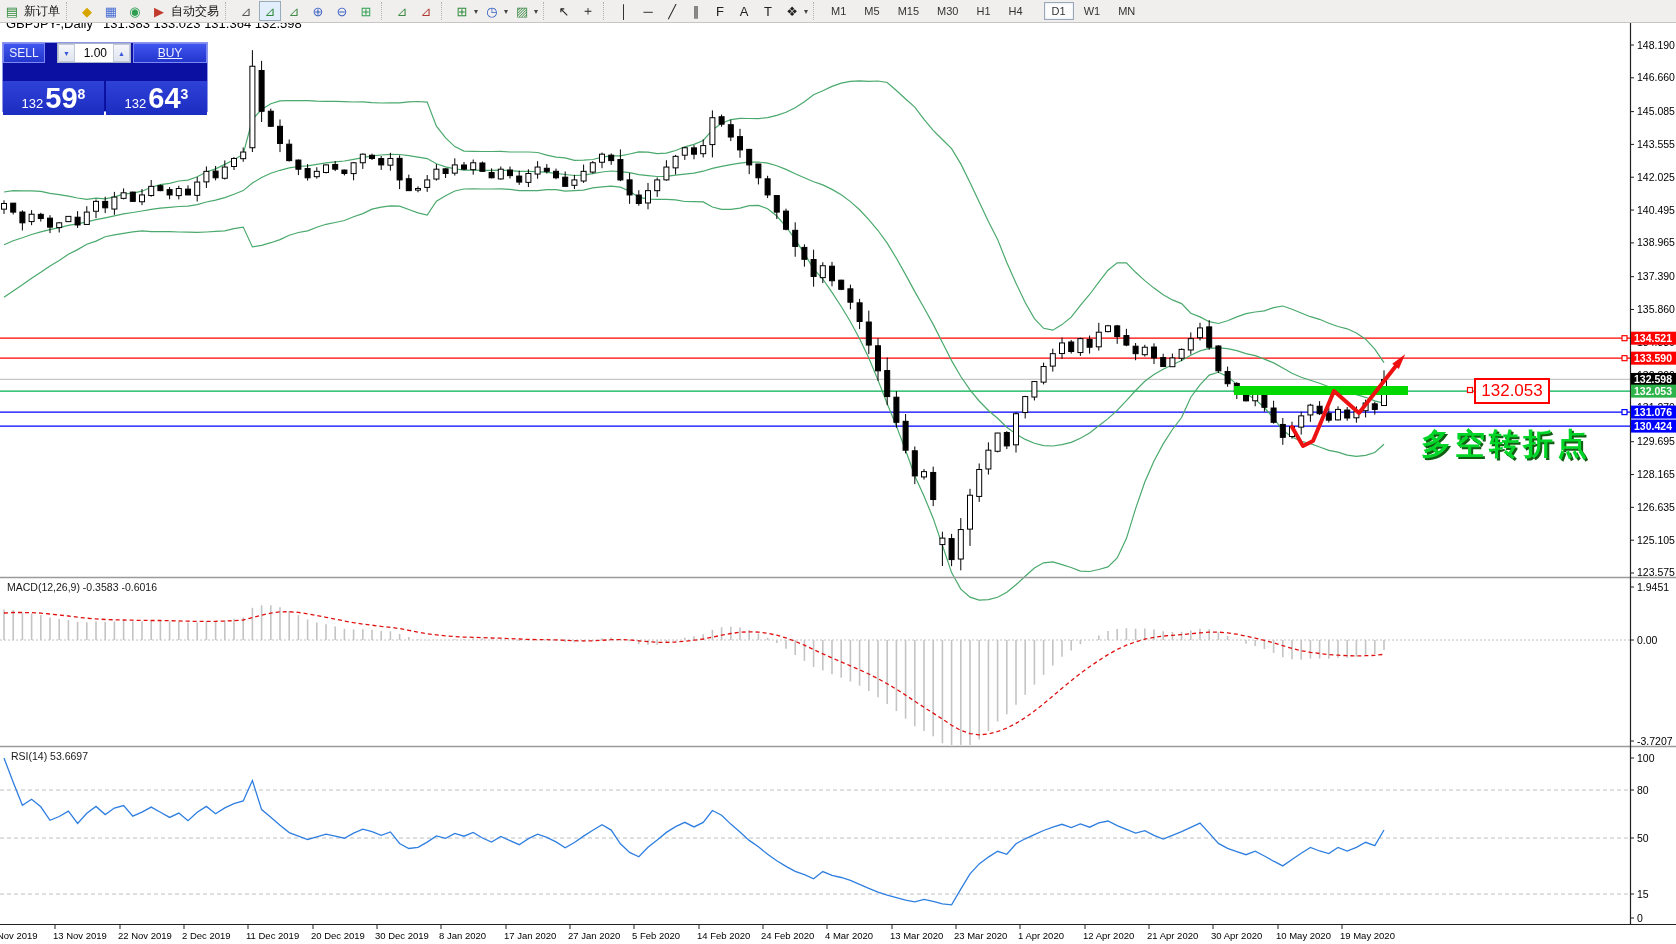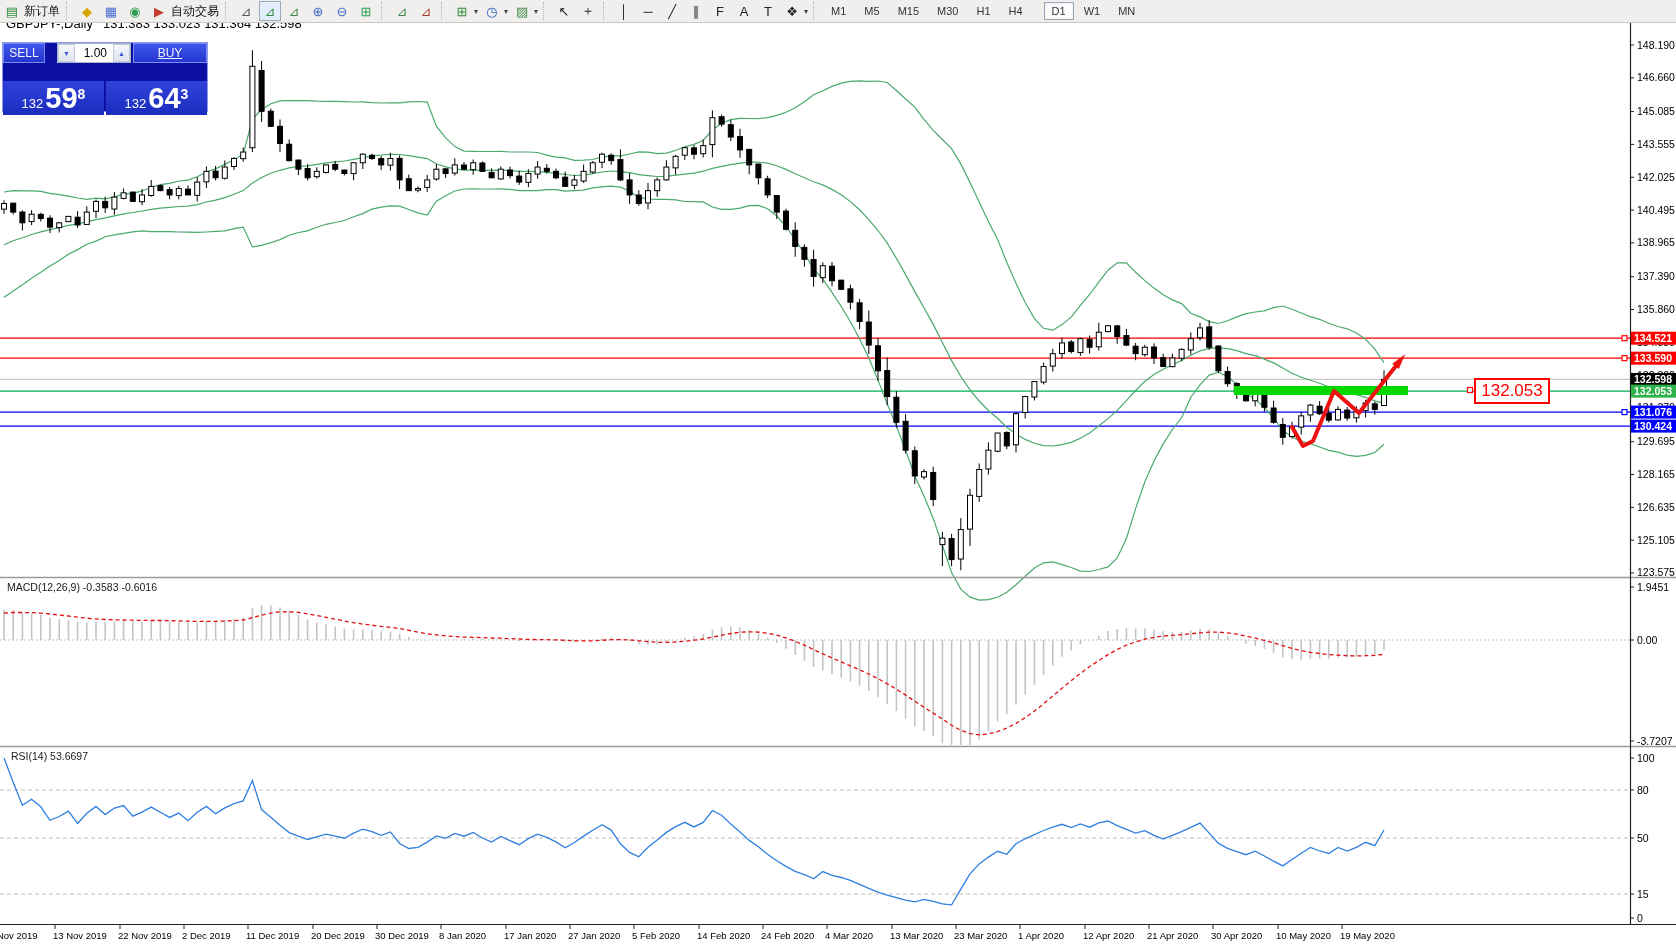--- a/index.html
+++ b/index.html
@@ -719,14 +719,15 @@
         <span class="tp-big">64</span>
         <span class="tp-sup">3</span>
       </div>
     </div>
   </div>
 
   <div class="ovl" id="macd-label">MACD(12,26,9) -0.3583 -0.6016</div>
   <div class="ovl" id="rsi-label">RSI(14) 53.6697</div>
 
   <div class="ovl" id="note-box">132.053</div>
+  <div class="ovl" id="cn-note">多空转折点</div>
 
 </div>
 
 </body></html>

